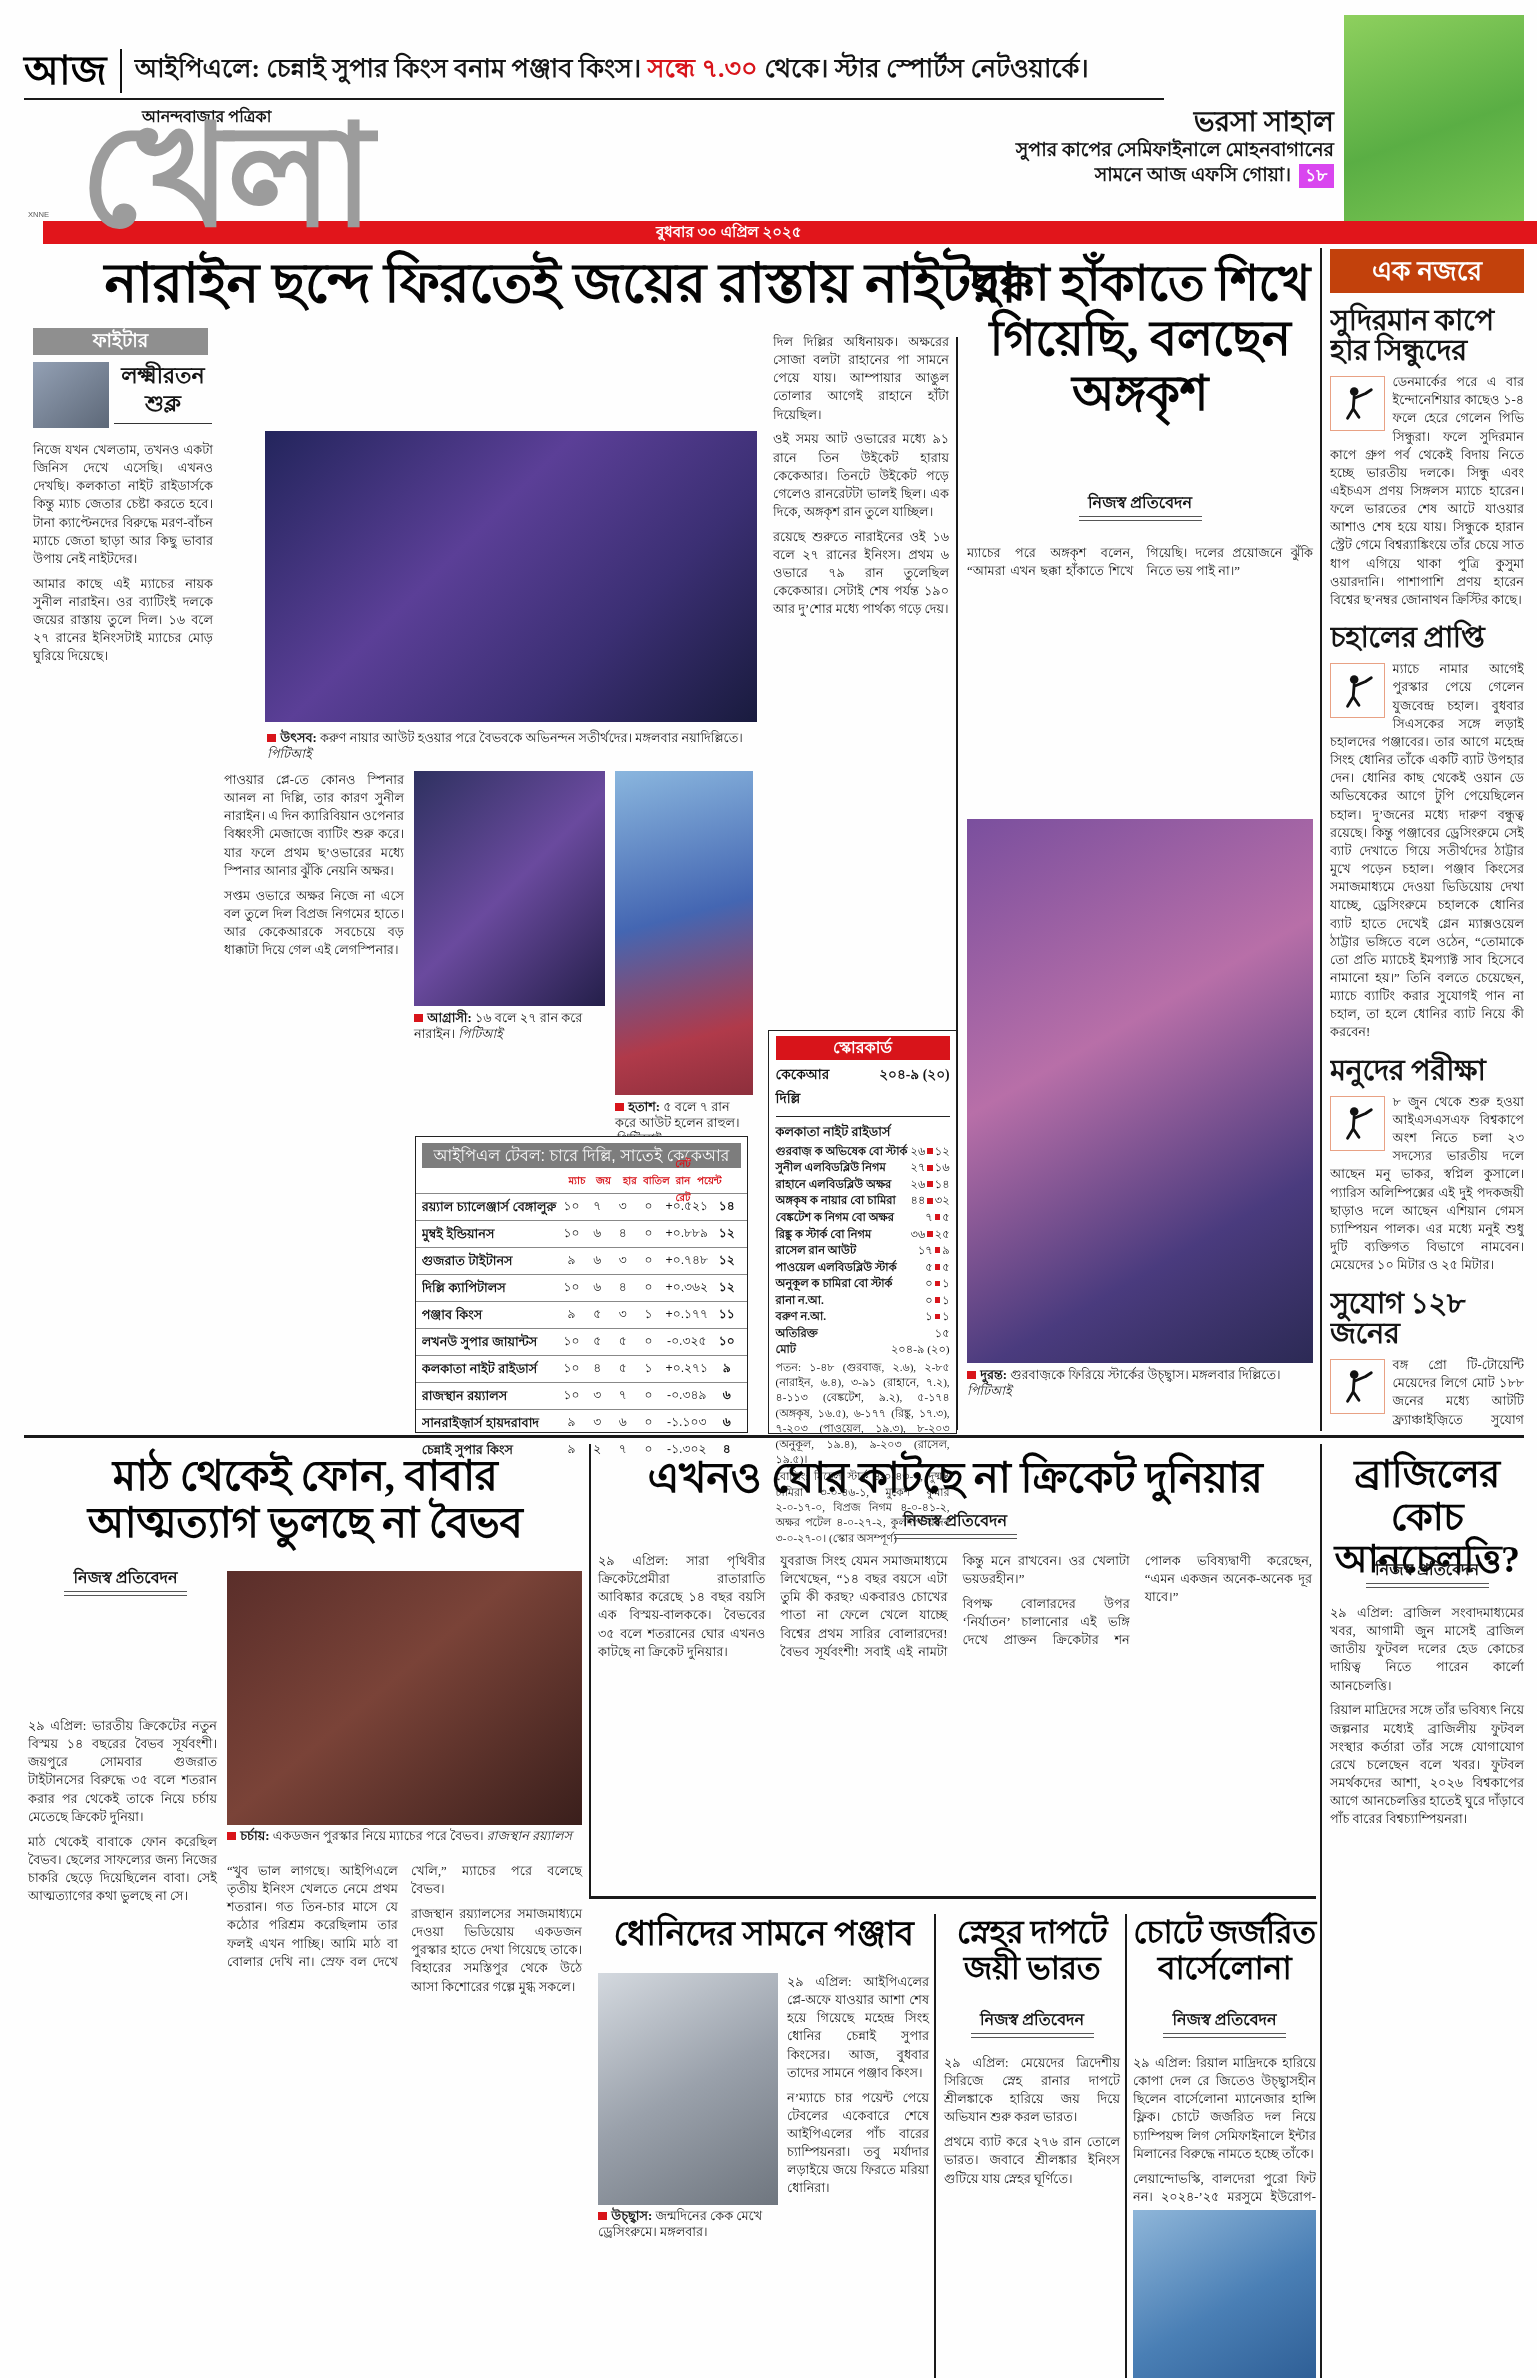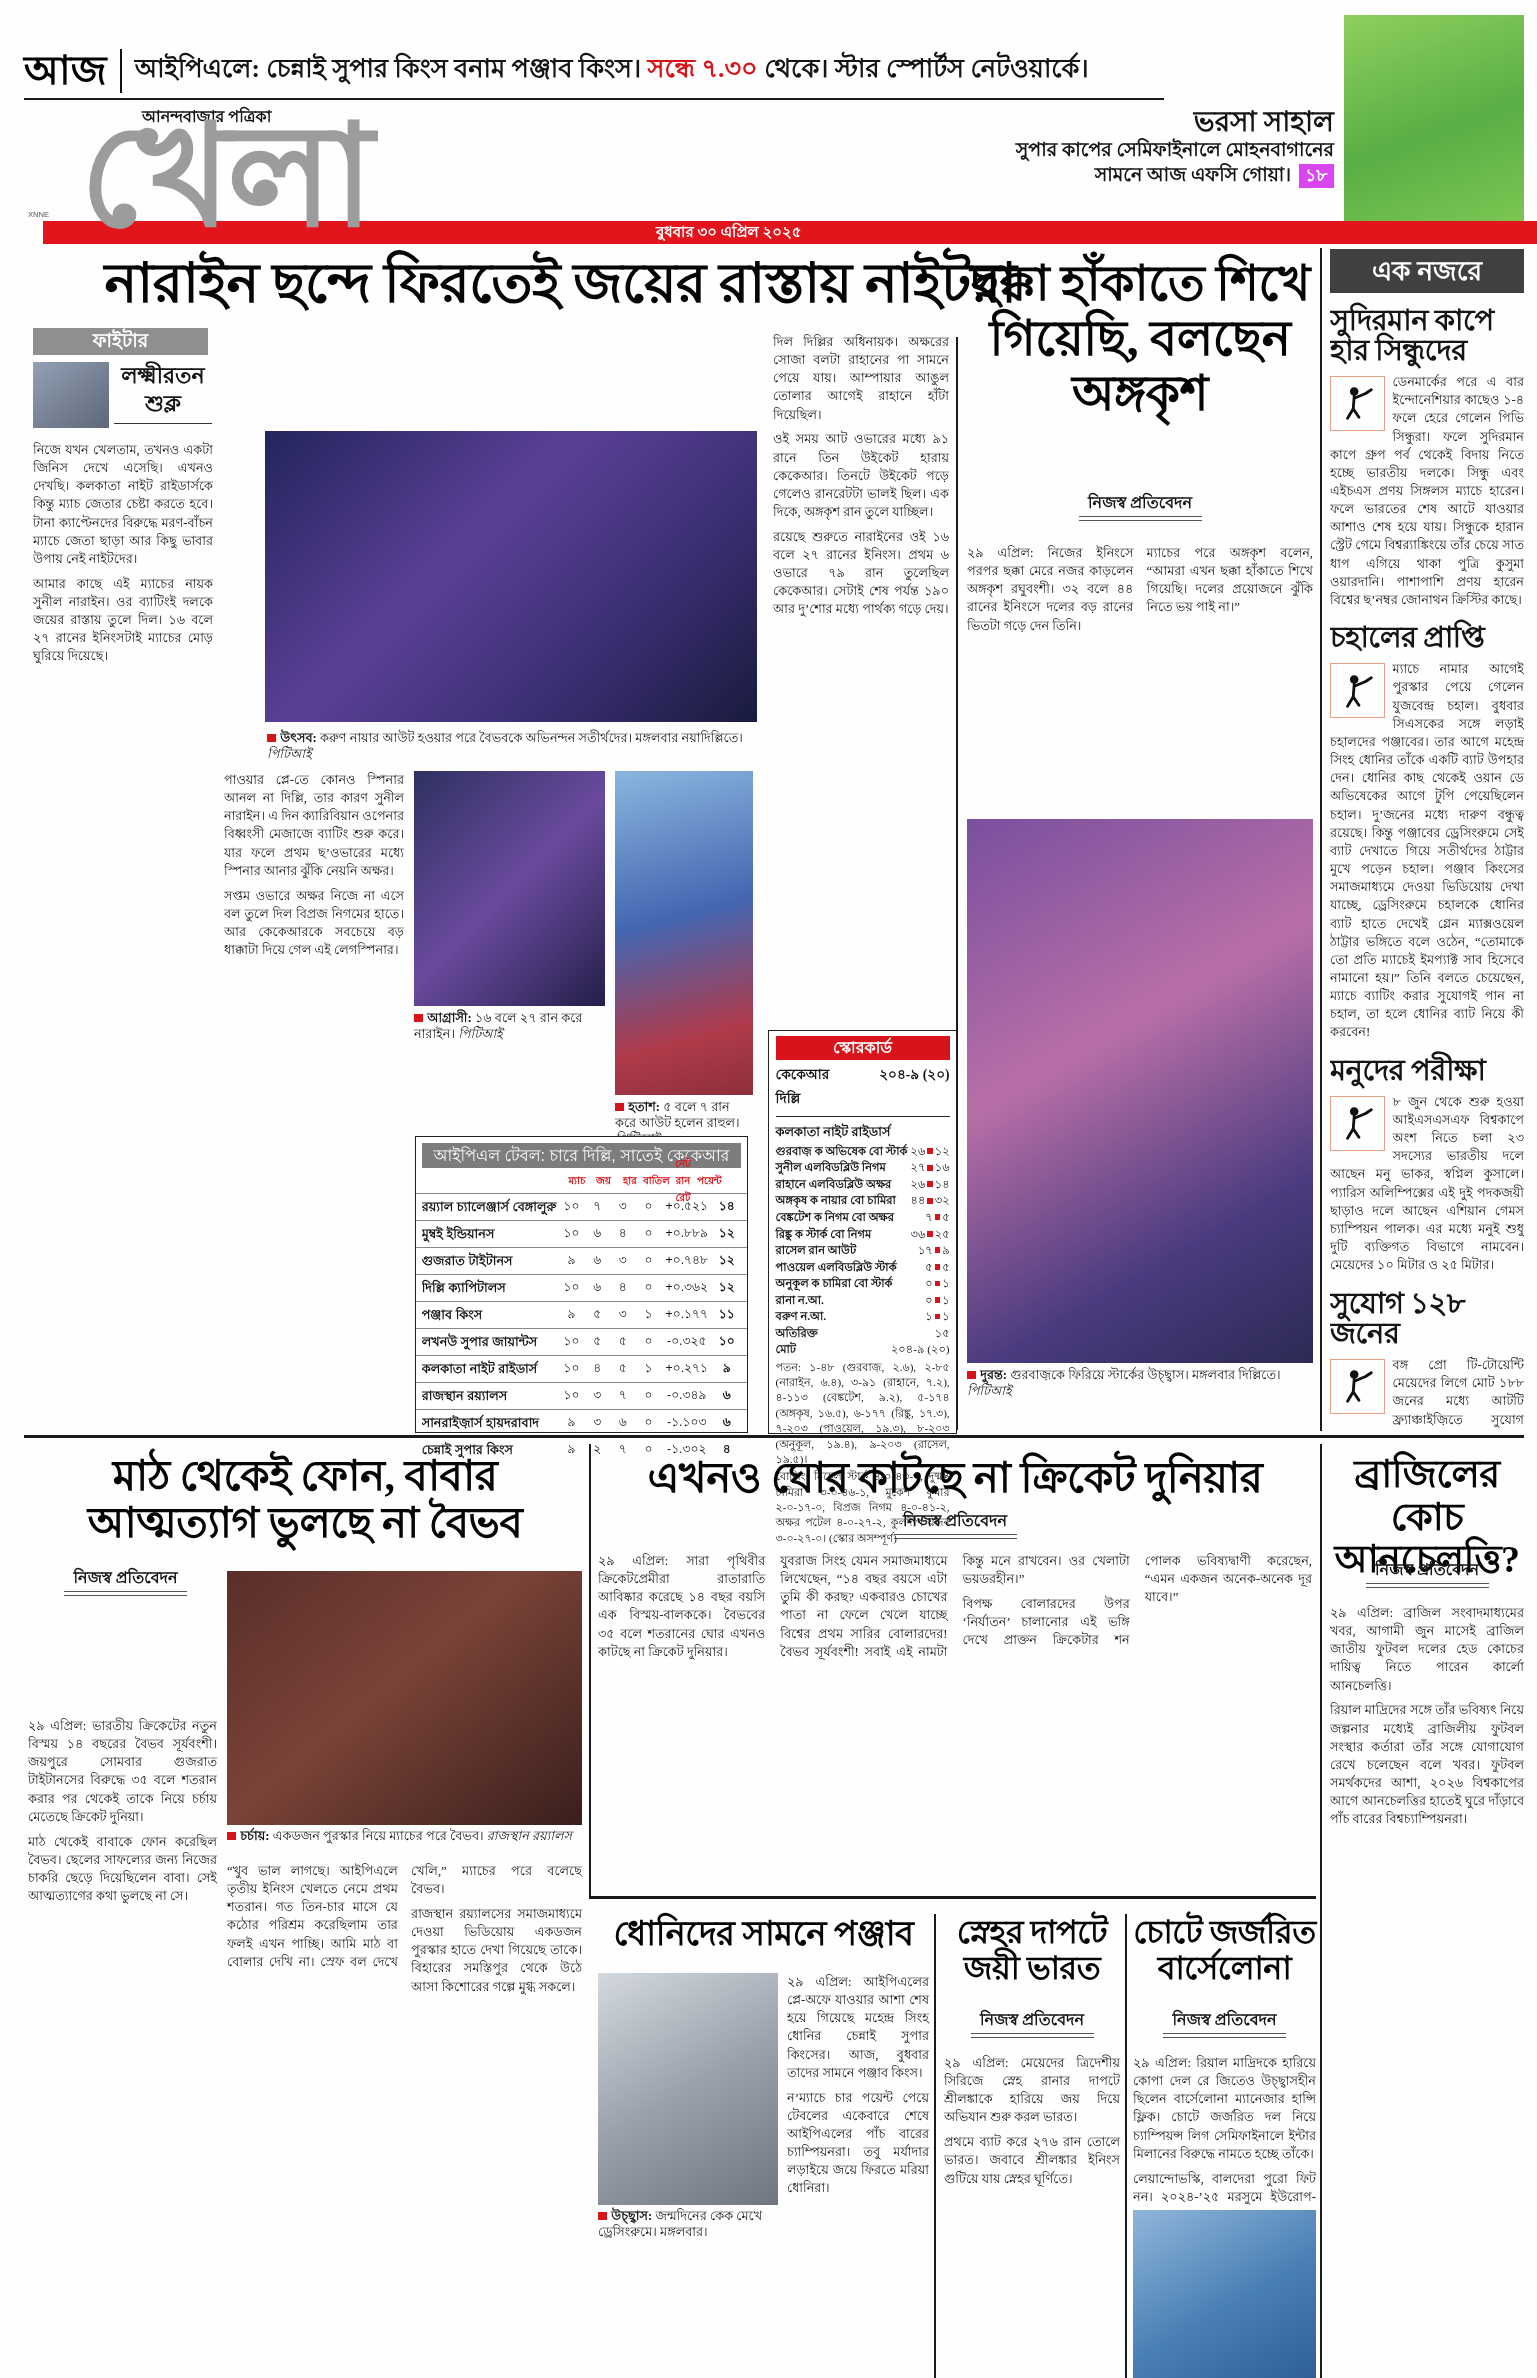--- a/index.html
+++ b/index.html
@@ -33,21 +33,21 @@
   .promo .ptitle{font-size:28px;font-weight:700;line-height:1.15;}
   .promo .pline{font-size:19px;font-weight:700;line-height:1.3;}
   .pagebadge{display:inline-block;background:#d946ef;color:#fff;font-weight:700;
         font-size:17px;padding:0.9px 6.6px;margin-left:7.6px;}
   .main-hl{font-size:55px;text-align:center;}
   .kicker{background:#8f8f8f;color:#fff;font-weight:700;font-size:19px;
         text-align:center;line-height:26.5px;}
   .colname{font-weight:700;font-size:22px;text-align:center;line-height:1.25;
         border-bottom:1.9px solid #333;padding-bottom:5.7px;}
   
-  .sb-head{background:#404040;color:#fff;font-weight:700;font-size:26.5px;
+  .sb-head{background:#c2410c;color:#fff;font-weight:700;font-size:26.5px;
         text-align:center;line-height:44px;}
   .sb-item{margin-bottom:13.2px;}
   .sb-title{font-size:29px;font-weight:700;margin:7.6px 0 7.6px;line-height:1.05;letter-spacing:-0.5px;}
   .sb-icon{float:left;width:53px;height:53px;border:1.9px solid #e8a184;margin:2.8px 7.6px 1.9px 0;
         display:flex;align-items:center;justify-content:center;}
   .sb-body{font-size:12.8px;line-height:1.42;text-align:justify;}
   
   .ipl{border:1.4px solid #222;background:#fff;font-family:"Liberation Sans","DejaVu Sans",sans-serif;}
   .ipl-title{background:#7d7d7d;color:#fff;font-weight:400;font-size:16px;text-align:center;
         line-height:25.6px;margin:5.7px 5.7px 1.9px;}
@@ -327,21 +327,20 @@
           <div class="cell cpts">৪</div>
         </div>
       </div>
   </div>
 
   <div class="abs hl sub-hl" style="left:967px;top:257px;width:346px;font-size:49px;">ছক্কা হাঁকাতে শিখে গিয়েছি, বলছেন অঙ্গকৃশ</div>
   <div class="abs byline-wrap" style="left:967px;top:494px;width:346px;">
       <span class="byline">নিজস্ব প্রতিবেদন</span>
     </div>
   <div class="abs cols2" style="left:967px;top:544px;width:346px;height:267px;">
-      <p class="bt">২৯ এপ্রিল: নিজের ইনিংসে পরপর ছক্কা মেরে নজর কাড়লেন অঙ্গকৃশ রঘুবংশী। ৩২ বলে ৪৪ রানের ইনিংসে দলের বড় রানের ভিতটা গড়ে দেন তিনি।</p>
       <p class="bt">ম্যাচের পরে অঙ্গকৃশ বলেন, “আমরা এখন ছক্কা হাঁকাতে শিখে গিয়েছি। দলের প্রয়োজনে ঝুঁকি নিতে ভয় পাই না।”</p>
     </div>
   <div class="abs photo" style="left:967px;top:819px;width:346px;height:544px;background:linear-gradient(150deg,#7a4f9e 0%,#b86fa8 40%,#4a3b7e 75%,#2c2a55 100%);"></div>
   <div class="abs cap" style="left:967px;top:1368px;width:346px;">
     <span class="sq"></span><span>দুরন্ত:</span><span class="quote"> গুরবাজ়কে ফিরিয়ে স্টার্কের উচ্ছ্বাস। মঙ্গলবার দিল্লিতে। </span><span class="src">পিটিআই</span>
   </div>
 
   <div class="abs sb-head" style="left:1330px;top:249px;width:194px;height:44px;">এক নজরে</div>
   <div class="abs" style="left:1330px;top:297px;width:194px;height:1132px;overflow:hidden;">
 

